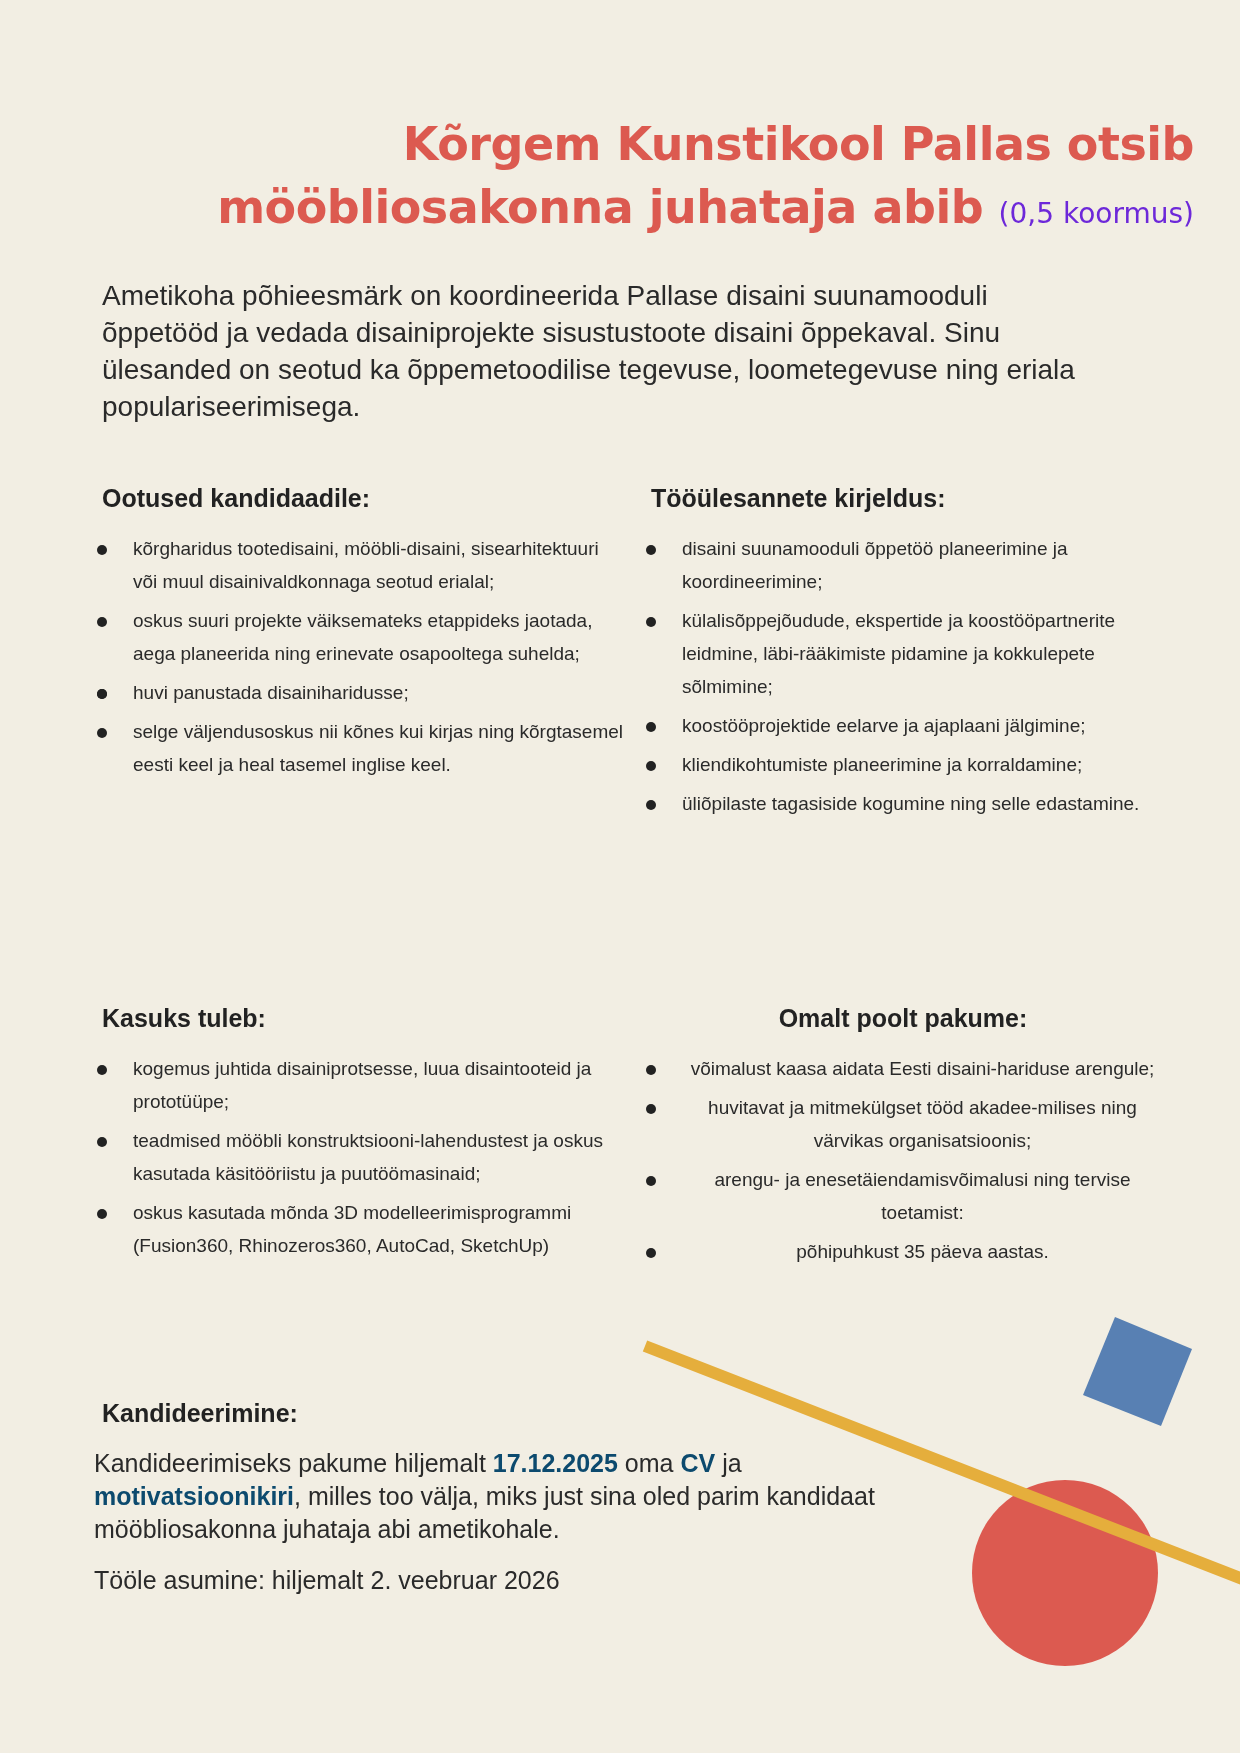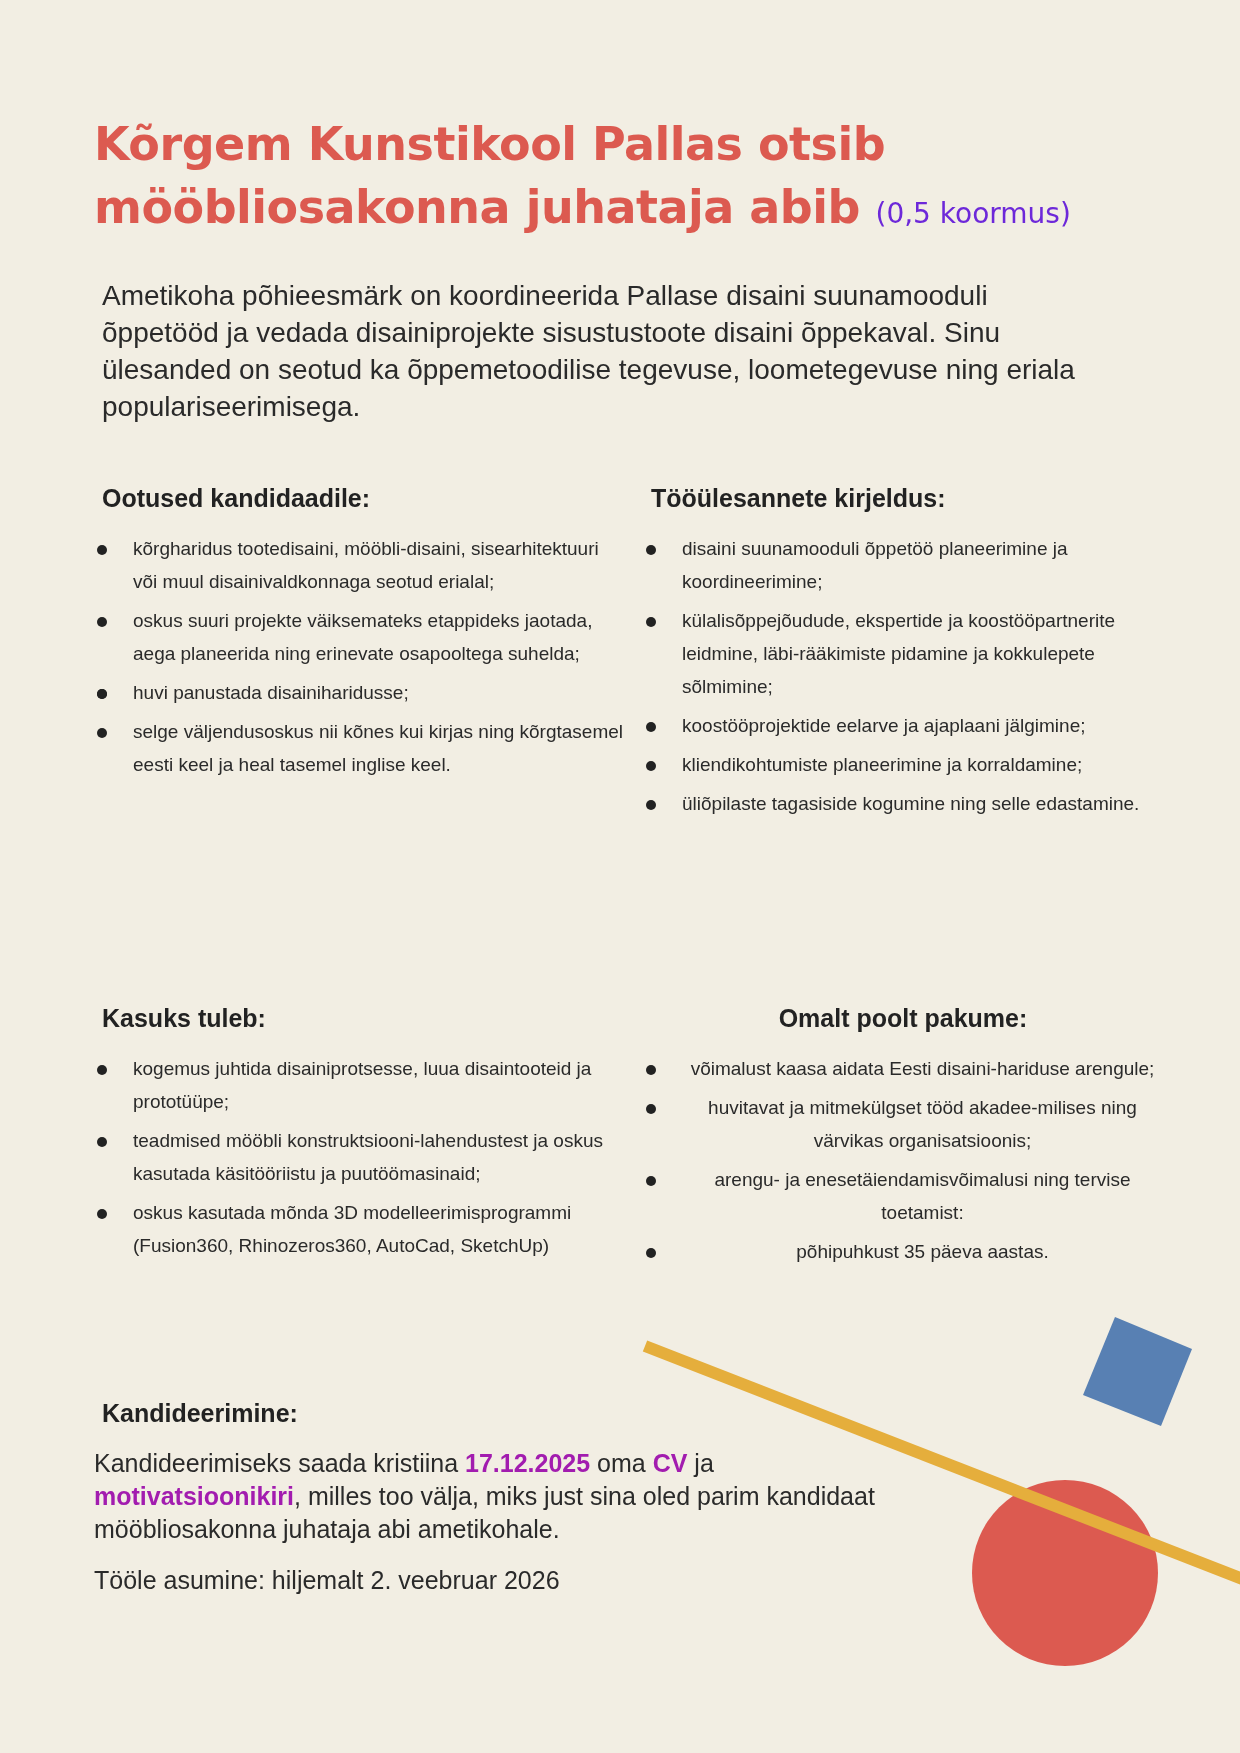--- a/index.html
+++ b/index.html
@@ -26,20 +26,21 @@
     left: 94px;
     top: 113px;
     width: 1100px;
     margin: 0;
     font-family: "DejaVu Sans", sans-serif;
     font-weight: bold;
     font-size: 46px;
     line-height: 63px;
     color: #dc5a50;
     letter-spacing: -0.5px;
+    text-align: right;
   }
   .title .load {
     font-family: "DejaVu Sans", sans-serif;
     font-weight: normal;
     font-size: 28px;
     color: #6d28d9;
     letter-spacing: 0;
   }
   .intro {
     position: absolute;
@@ -93,21 +94,21 @@
     width: 820px;
   }
   .apply p {
     margin: 0;
     font-size: 25px;
     line-height: 33px;
     color: #2a2a2a;
   }
   .apply .sec-head { margin-bottom: 18px; }
   .apply .gap { margin-top: 18px; }
-  .apply b { font-weight: bold; color: #a21caf; }
+  .apply b { font-weight: bold; color: #0c4a6e; }
   .deco {
     position: absolute;
     left: 0; top: 0;
     width: 1240px;
     height: 1753px;
     pointer-events: none;
   }
 </style>
 </head>
 <body>
@@ -160,17 +161,17 @@
   </div>
 
   <svg class="deco" viewBox="0 0 1240 1753">
     <circle cx="1065" cy="1573" r="93" fill="#dc5a50"></circle>
     <polygon points="1115,1317 1192,1349 1161,1426 1083,1395" fill="#5880b3"></polygon>
     <line x1="645" y1="1346" x2="1245" y2="1580" stroke="#e5ae3c" stroke-width="12"></line>
   </svg>
 
   <div class="apply">
     <h2 class="sec-head">Kandideerimine:</h2>
-    <p><span>Kandideerimiseks saada kristiina </span><b>17.12.2025</b><span> oma </span><b>CV</b><span> ja </span><b>motivatsioonikiri</b><span>, milles too välja, miks just sina oled parim kandidaat mööbliosakonna juhataja abi ametikohale.</span></p>
+    <p><span>Kandideerimiseks pakume hiljemalt </span><b>17.12.2025</b><span> oma </span><b>CV</b><span> ja </span><b>motivatsioonikiri</b><span>, milles too välja, miks just sina oled parim kandidaat mööbliosakonna juhataja abi ametikohale.</span></p>
     <p class="gap">Tööle asumine: hiljemalt 2. veebruar 2026</p>
   </div>
 
 </div>
 
 </body></html>

